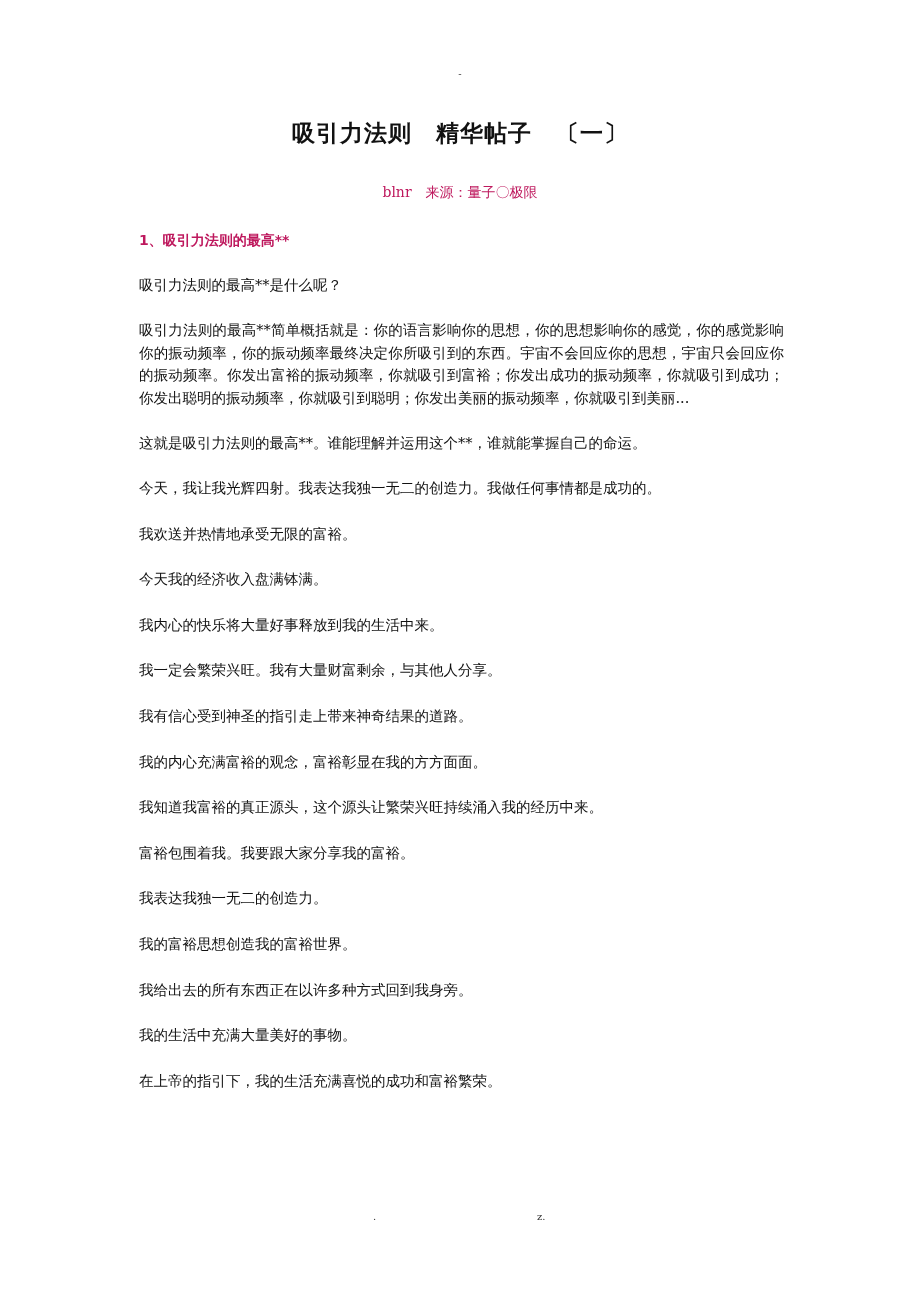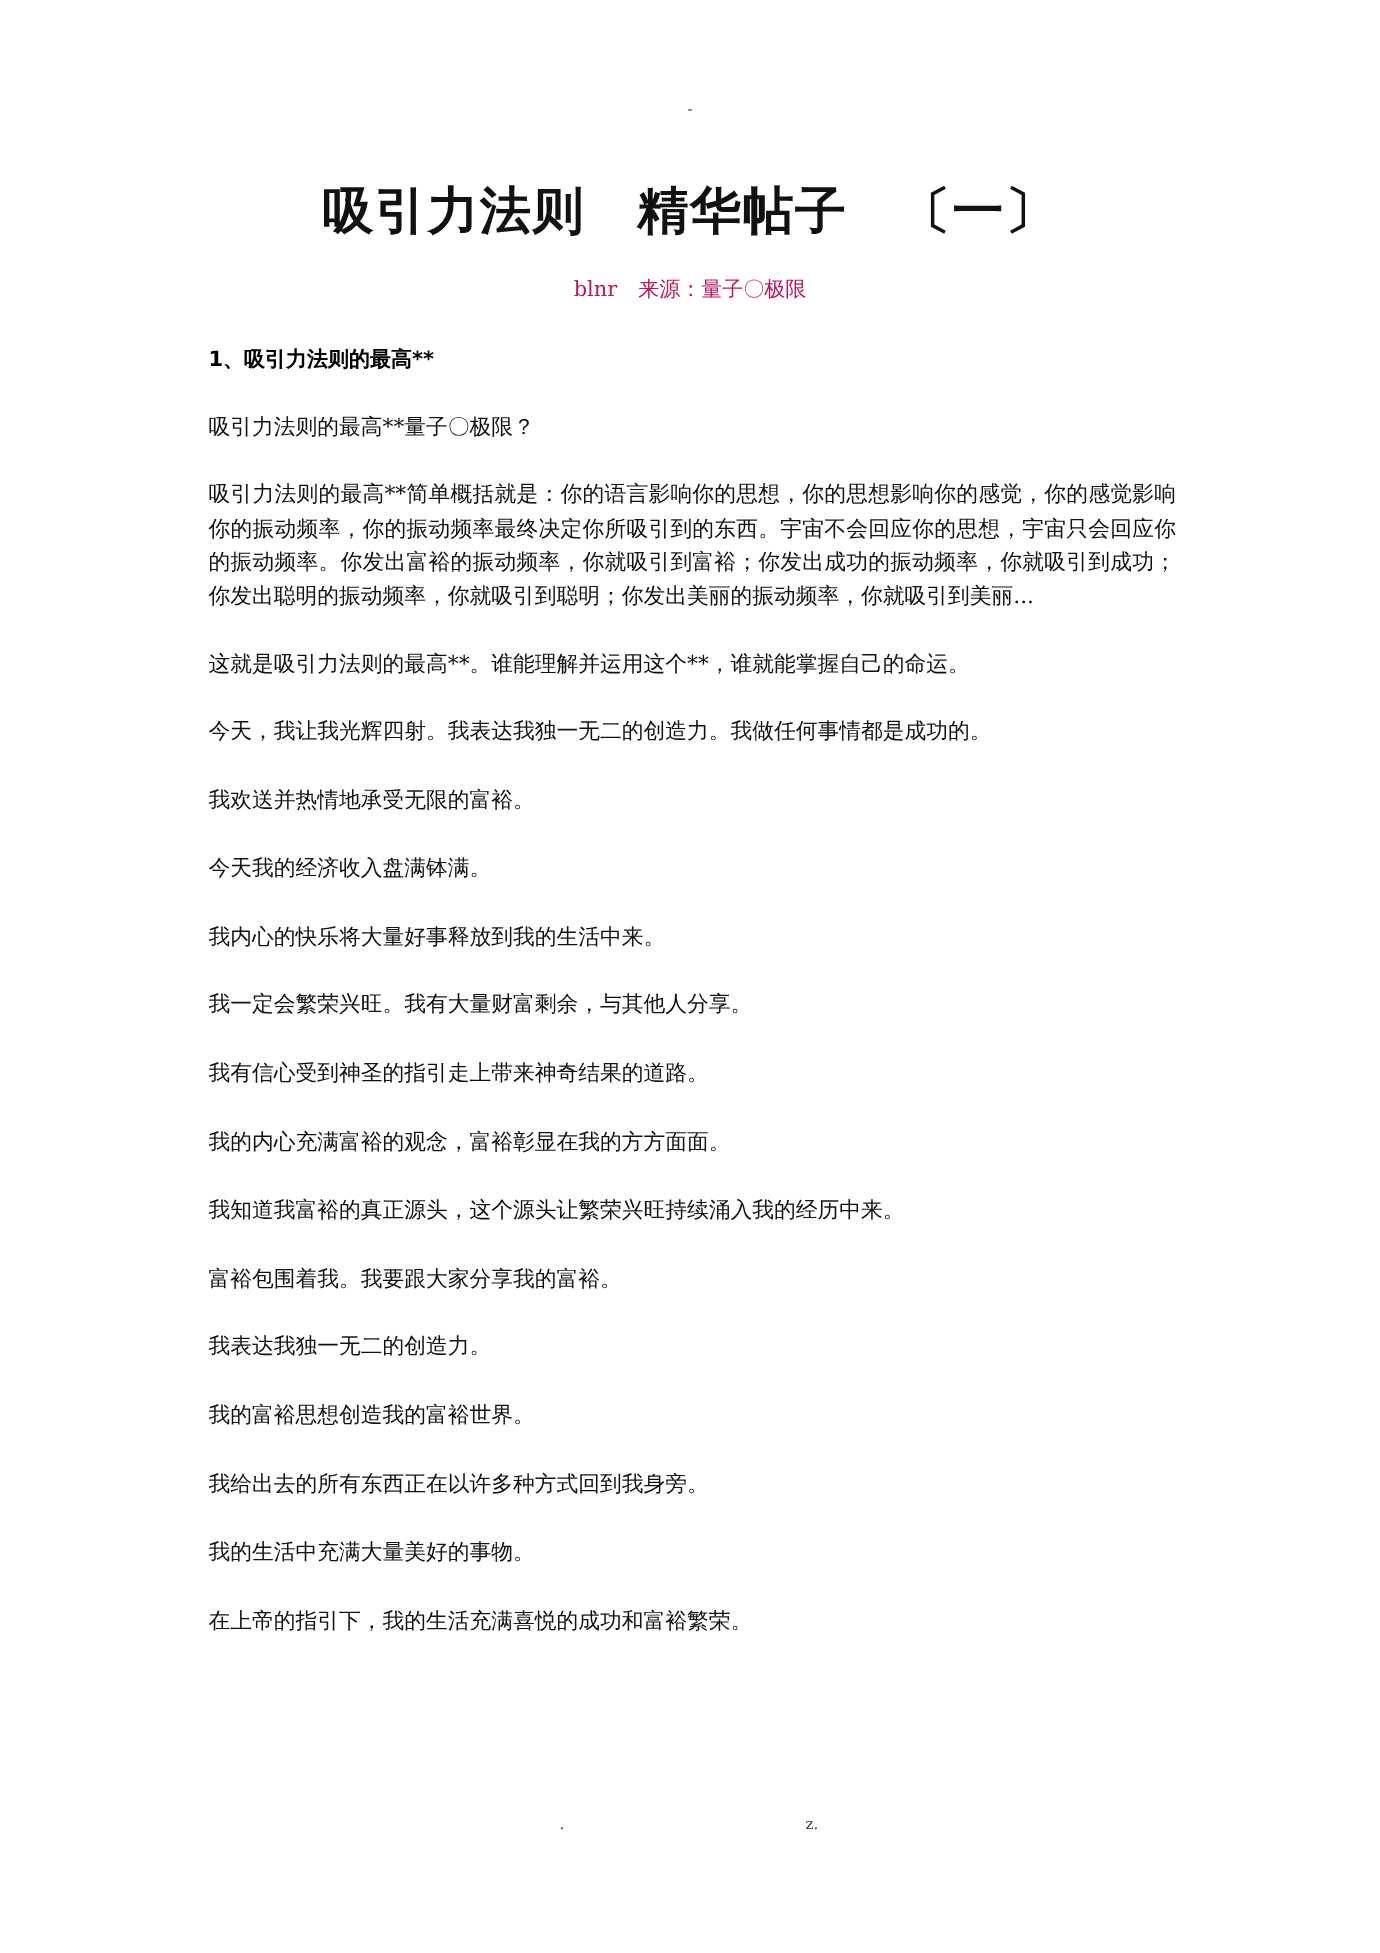--- a/index.html
+++ b/index.html
@@ -8,34 +8,34 @@
     font-family: "DejaVu Serif", "Liberation Serif", serif;
     color: #111111;
   }
   .header-mark {
     position: absolute; top: 68px; left: 0; width: 920px; text-align: center;
     font-size: 10px; color: #333;
   }
   .title {
     position: absolute; top: 118px; left: 0; width: 920px; text-align: center;
     font-family: "DejaVu Sans", "Liberation Sans", sans-serif;
-    font-weight: bold; font-size: 34px; letter-spacing: 1px; color: #111;
+    font-weight: bold; font-size: 23px; letter-spacing: 1px; color: #111;
     white-space: pre;
   }
   .subtitle {
     position: absolute; top: 184px; left: 0; width: 920px; text-align: center;
     font-size: 14px; color: #be185d; white-space: pre;
   }
   .content {
     position: absolute; top: 229px; left: 139px; width: 645px;
     font-size: 14.5px; line-height: 22px;
   }
   .heading {
     font-family: "DejaVu Sans", "Liberation Sans", sans-serif;
-    font-weight: bold; font-size: 14px; margin: 0 0 23px 0; color: #000000;
+    font-weight: bold; font-size: 14px; margin: 0 0 23px 0; color: #be185d;
   }
   .para { margin: 0 0 23px 0; text-align: justify; }
   .para.body-long { line-height: 22.5px; }
   .affirm { margin: 0 0 23.6px 0; }
   .footer-left {
     position: absolute; top: 1211px; left: 373px; font-size: 10px; color: #333;
   }
   .footer-right {
     position: absolute; top: 1211px; left: 537px; font-size: 10px; color: #333;
   }
@@ -43,21 +43,21 @@
 </head>
 <body>
 
 <div class="header-mark">-</div>
 
 <div class="title">吸引力法则　精华帖子　〔一〕</div>
 <div class="subtitle">blnr　来源：量子〇极限</div>
 
 <div class="content">
   <div class="heading">1、吸引力法则的最高**</div>
-  <p class="para">吸引力法则的最高**量子〇极限？</p>
+  <p class="para">吸引力法则的最高**是什么呢？</p>
   <p class="para body-long">吸引力法则的最高**简单概括就是：你的语言影响你的思想，你的思想影响你的感觉，你的感觉影响你的振动频率，你的振动频率最终决定你所吸引到的东西。宇宙不会回应你的思想，宇宙只会回应你的振动频率。你发出富裕的振动频率，你就吸引到富裕；你发出成功的振动频率，你就吸引到成功；你发出聪明的振动频率，你就吸引到聪明；你发出美丽的振动频率，你就吸引到美丽...</p>
   <p class="para">这就是吸引力法则的最高**。谁能理解并运用这个**，谁就能掌握自己的命运。</p>
 
   <p class="affirm">今天，我让我光辉四射。我表达我独一无二的创造力。我做任何事情都是成功的。</p>
   <p class="affirm">我欢送并热情地承受无限的富裕。</p>
   <p class="affirm">今天我的经济收入盘满钵满。</p>
   <p class="affirm">我内心的快乐将大量好事释放到我的生活中来。</p>
   <p class="affirm">我一定会繁荣兴旺。我有大量财富剩余，与其他人分享。</p>
   <p class="affirm">我有信心受到神圣的指引走上带来神奇结果的道路。</p>
   <p class="affirm">我的内心充满富裕的观念，富裕彰显在我的方方面面。</p>

